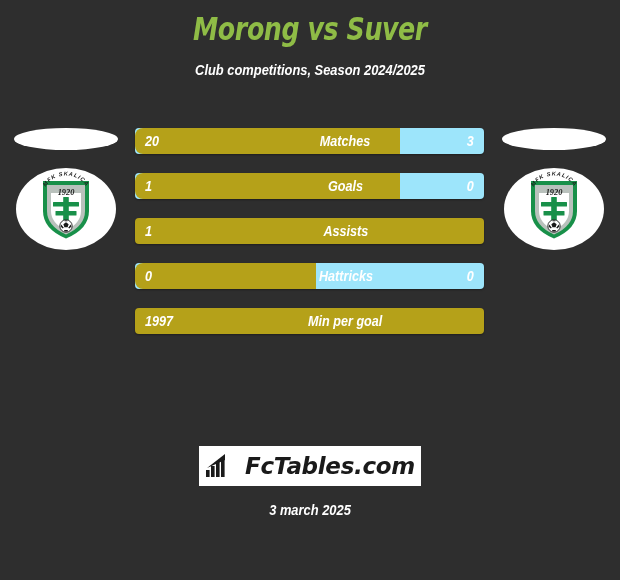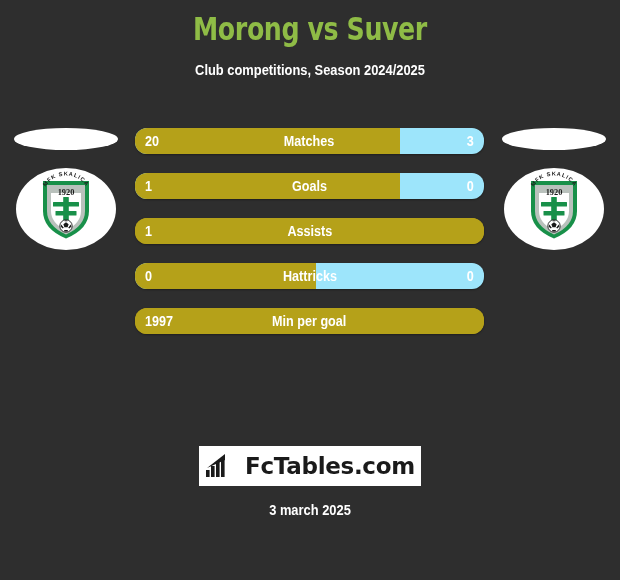--- a/index.html
+++ b/index.html
@@ -11,20 +11,21 @@
     height: 580px;
     background: #2e2e2e;
     font-family: "Liberation Sans", sans-serif;
     overflow: hidden;
     position: relative;
   }
   .page {
     position: relative;
     width: 620px;
     height: 580px;
+    font-style: italic;
   }
 
   
   .title {
     position: absolute;
     top: 10px;
     left: 0;
     width: 620px;
     text-align: center;
     color: #8fbc46;
@@ -93,21 +94,21 @@
   .stats {
     position: absolute;
     top: 128px;
     left: 135px;
     width: 349px;
   }
   .row {
     position: relative;
     height: 26px;
     margin-bottom: 19px;
-    border-radius: 12px;
+    border-radius: 4px;
     overflow: hidden;
     background: #9de5fb;
     box-shadow: 0 1px 2px rgba(0,0,0,0.35);
   }
   .row:last-child { margin-bottom: 15px; }
   .row.full { background: #b5a119; }
 
   .fill-home {
     position: absolute;
     top: 0;
@@ -139,20 +140,21 @@
     left: 0;
     width: 100%;
     height: 20px;
     line-height: 27px;
     text-align: center;
     color: #ffffff;
     font-size: 14px;
     font-weight: bold;
     font-family: "Liberation Sans Narrow", "Liberation Sans", sans-serif;
     white-space: nowrap;
+    padding-left: 36px;
   }
   .label span {
     display: inline-block;
     transform: scaleX(0.9);
   }
 
   
   .logo-box {
     position: absolute;
     top: 446px;

